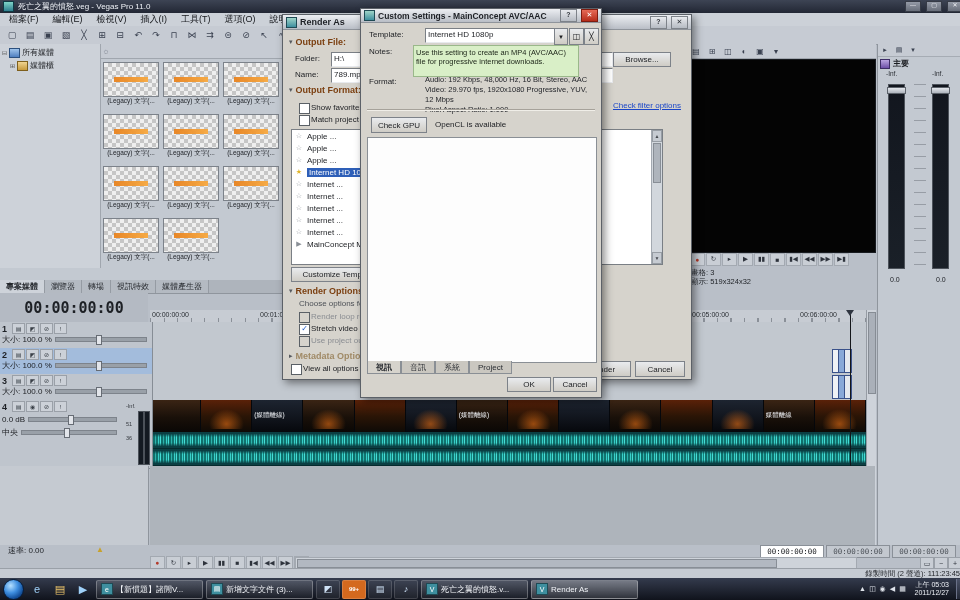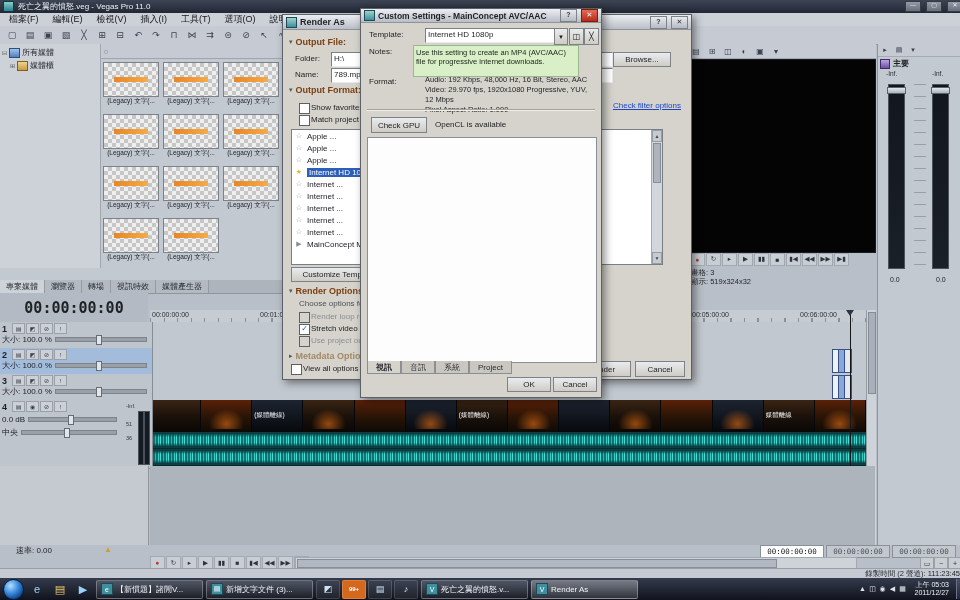--- a/index.html
+++ b/index.html
@@ -24,21 +24,21 @@
 .treeexp{font-size:6px;color:#555}
 .treeico{width:9px;height:8px;background:linear-gradient(#9fc4ec,#4f7fc0);border:1px solid #2c507e}
 .treeico.bin{background:linear-gradient(#f0d492,#c89b3e);border-color:#7e5f1c}
 #mediathumbs{position:absolute;left:100px;top:14px;right:0;bottom:0;padding:4px 3px;display:grid;grid-template-columns:repeat(3,57px);grid-auto-rows:49px;gap:3px 3px;overflow:hidden}
 .thumb{width:56px}
 .thumb-img{height:33px;border:1px solid #7c828a;position:relative;background:repeating-conic-gradient(#c6c6c6 0 25%,#efefef 0 50%) 0 0/8px 8px}
 .thumb-img::after{content:"";position:absolute;left:18%;right:18%;top:42%;height:16%;background:linear-gradient(90deg,#e8821e,#f7a83e);opacity:.95}
 .thumb-label{font-size:6.5px;color:#23262b;text-align:center;white-space:nowrap;overflow:hidden}
 #mediatabs{left:0;top:280px;width:283px;height:13px;display:flex;background:#aeb4bc;border-bottom:1px solid #8f959d}
 .mtab{padding:0 6px;font-size:8px;display:flex;align-items:center;background:#b4bac2;border-right:1px solid #959ba3;color:#24272c;white-space:nowrap}
-.mtab.on{background:#ced3da;font-weight:normal}
+.mtab.on{background:#ced3da;font-weight:bold}
 
 #preview{left:688px;top:44px;width:188px;height:249px}
 #ptb{position:absolute;left:0;top:0;width:100%;height:14px;background:#c6cbd3;border-bottom:1px solid #a0a6ae;display:flex;align-items:center}
 #ptb .tico{width:14px;height:12px;font-size:8px}
 #pscreen{position:absolute;left:1px;top:15px;width:185px;height:192px;background:#040404;border:1px solid #181b20}
 #ptransport{position:absolute;left:2px;top:209px;height:12px;display:flex;align-items:center}
 .trbtn{width:13px;height:11px;font-size:6.5px;color:#2e333c;display:flex;align-items:center;justify-content:center;background:#c9ced5;border:1px solid #a3a9b1;margin-right:1px}
 .trbtn:first-child{color:#b43a2a}
 #pstatus1{position:absolute;left:3px;top:224px;font-size:7.5px;color:#23262b}
 #pstatus2{position:absolute;left:3px;top:233px;font-size:7.5px;color:#23262b}
@@ -86,21 +86,21 @@
 .tnum{width:10px;font-size:9px;font-weight:bold;color:#1d2025}
 .thico{width:11px;height:9px;font-size:6px;color:#3a4048;background:#ccd1d8;border:1px solid #9aa0a8;display:flex;align-items:center;justify-content:center;margin-right:1px}
 .hslider{flex:1;height:3px;background:#99a0a8;border:1px solid #7d838b;position:relative;margin:0 3px}
 .hslider i{position:absolute;left:45%;top:-3px;width:4px;height:8px;background:#e2e5ea;border:1px solid #666c74}
 .t4meter{position:absolute;right:2px;top:3px;bottom:3px;width:24px}
 .t4bar{position:absolute;top:8px;bottom:0;width:4px;background:#141a22;border:1px solid #4c525a}
 .t4lab{position:absolute;font-size:5.5px;color:#33373d}
 #belowleft{left:0;top:466px;width:148px;height:79px;background:#c5cad1;border-right:1px solid #8f959d}
 #belowright{left:150px;top:466px;width:725px;height:79px;background:#aeb4bb}
 
-#raterow{left:16px;top:545px;width:290px;height:11px;font-size:8px;display:flex;align-items:center;padding-left:0;color:#23262b}
+#raterow{left:8px;top:545px;width:290px;height:11px;font-size:8px;display:flex;align-items:center;padding-left:0;color:#23262b}
 #ratemark{position:absolute;left:88px;top:0px;color:#c8a22c;font-size:8px}
 #seltimes{left:760px;top:545px;height:11px;display:flex;gap:2px}
 .selbox{width:62px;height:11px;font-family:"DejaVu Sans Mono",monospace;font-size:7.5px;display:flex;align-items:center;justify-content:center;border:1px solid #8a9098;background:#c3c8cf;color:#4a4f56}
 .selbox.w{background:#fff;color:#16181c}
 #tltrans{left:150px;top:557px;height:11px;display:flex;align-items:center}
 #hscroll{left:295px;top:557px;width:560px;height:11px;background:#ced3da;border:1px solid #a3a9b1}
 #hscroll .hthumb{position:absolute;left:1px;top:1px;width:478px;height:7px;background:#b2b8c1;border:1px solid #888e96}
 #zoomers{left:920px;top:557px;display:flex}
 .zbtn{width:12px;height:11px;background:#c9ced5;border:1px solid #9aa0a8;font-size:7px;display:flex;align-items:center;justify-content:center;color:#2e333c}
 #statusbar{left:0;top:568px;width:960px;height:10px;background:#c6cbd3;border-top:1px solid #9aa0a8;font-size:7.5px;display:flex;align-items:center;justify-content:flex-end;padding-right:6px;color:#23262b}

